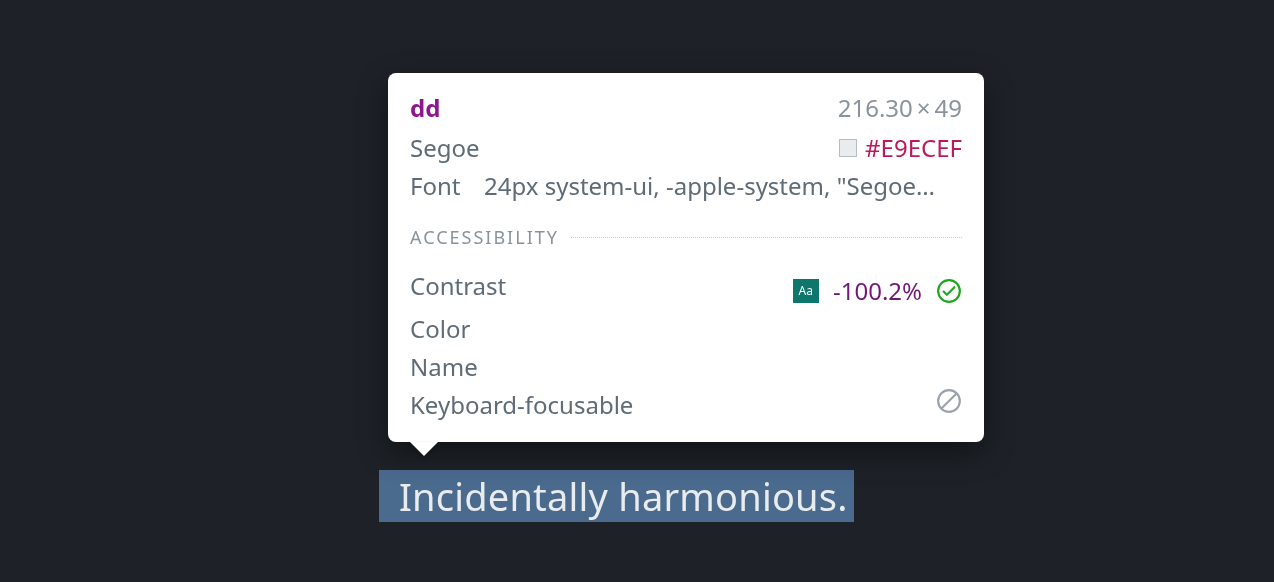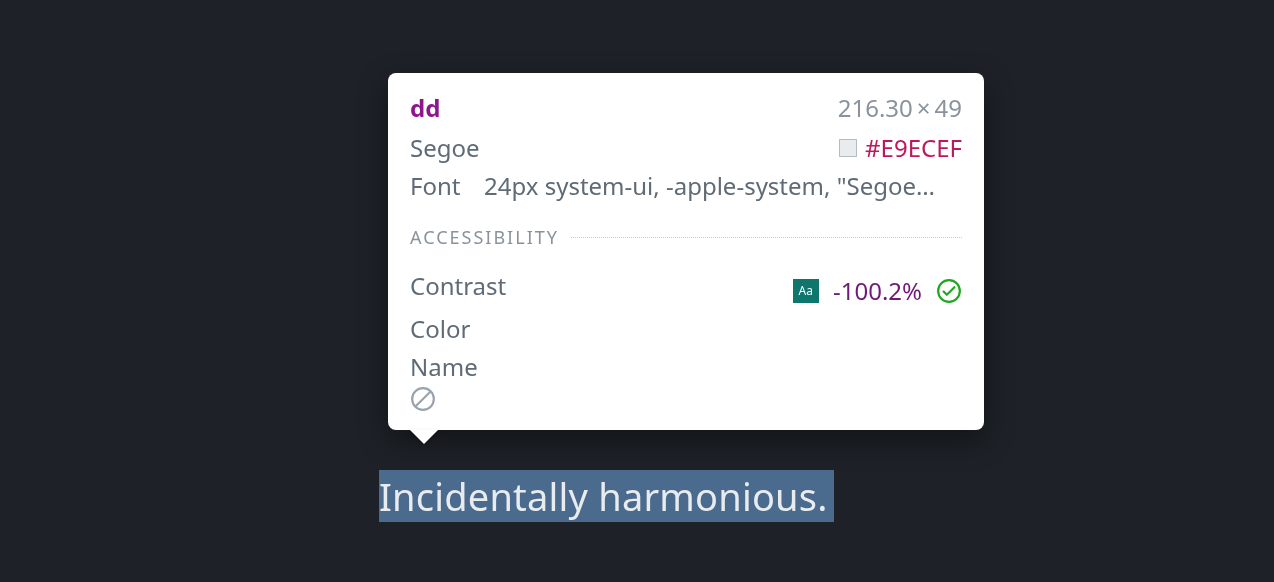--- a/index.html
+++ b/index.html
@@ -13,21 +13,21 @@
   }
 
   .highlighted-text {
     position: absolute;
     left: 379px;
     top: 470px;
     font-size: 38px;
     line-height: 52px;
     color: #e9ecef;
     background: #4a6a8e;
-    padding: 0 6px 0 0;
+    padding: 0 6px 0 20px;
     letter-spacing: 0.2px;
   }
 
   .tooltip {
     position: absolute;
     left: 388px;
     top: 73px;
     width: 596px;
     background: #ffffff;
     border-radius: 8px;
@@ -165,20 +165,21 @@
       <span class="label">Color</span>
       <span></span>
     </div>
 
     <div class="tooltip-row">
       <span class="label">Name</span>
       <span></span>
     </div>
 
     <div class="tooltip-row">
+      <span class="label">Keyboard-focusable</span>
       <span class="no-icon">
         <svg width="26" height="26" viewBox="0 0 24 24" fill="none">
           <circle cx="12" cy="12" r="10" stroke="#9aa3ac" stroke-width="2"></circle>
           <line x1="5" y1="19" x2="19" y2="5" stroke="#9aa3ac" stroke-width="2"></line>
         </svg>
       </span>
     </div>
 
   </div>
 

